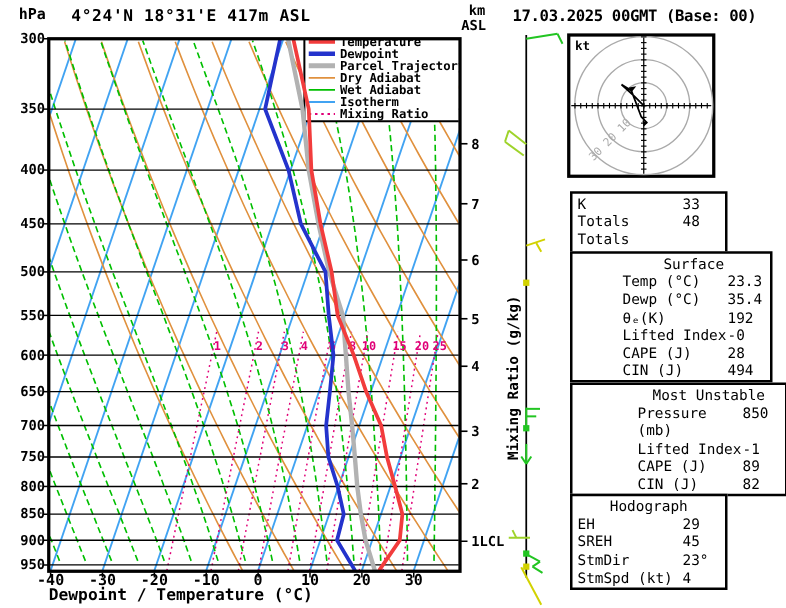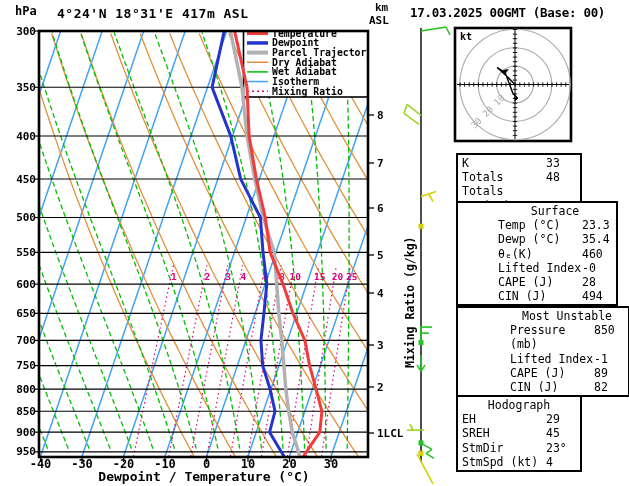--- a/index.html
+++ b/index.html
@@ -2,24 +2,24 @@
 <html><head>
 <meta charset="utf-8">
 <style>
   html,body{margin:0;padding:0;background:#fff;}
   .canvas{position:relative;width:629px;height:486px;background:#fff;overflow:hidden;
           font-family:"DejaVu Sans Mono",monospace;color:#000;}
   .abs{position:absolute;white-space:nowrap;}
   .hdr{font-weight:bold;}
   #title{left:57px;top:6px;font-size:13px;letter-spacing:.5px;}
   #hpa{left:15px;top:4px;font-size:12px;}
-  #km-unit{left:375px;top:2px;font-size:11px;font-family:Liberation Mono, monospace;}
+  #km-unit{left:375px;top:2px;font-size:11px;}
   #asl-unit{left:369px;top:14px;font-size:11px;}
   #datetime{left:410px;top:5px;font-size:12.5px;letter-spacing:-0.3px;}
-  #xlabel{left:39px;top:469px;width:330px;text-align:center;font-size:13px;}
+  #xlabel{left:39px;top:469px;width:330px;font-size:13px;}
   #mr-axis{left:403px;top:368px;transform:rotate(-90deg);transform-origin:0 0;font-size:11.5px;}
   #footer{left:447px;top:468px;font-size:12.5px;}
   svg{position:absolute;left:0;top:0;}
   
   .ibox{position:absolute;left:456px;width:122px;border:2px solid #000;background:#fff;
         font-size:11.5px;line-height:14.2px;padding:1px 0 1px 0;}
   .ibox .t{text-align:center;}
   .irow{display:flex;padding:0 4px;}
   .irow .lab{flex:0 0 84px;}
   .irow .val{flex:1;}
@@ -331,21 +331,21 @@
       <div class="irow">
         <span class="lab">Temp (°C)</span>
         <span class="val">23.3</span>
       </div>
       <div class="irow">
         <span class="lab">Dewp (°C)</span>
         <span class="val">35.4</span>
       </div>
       <div class="irow">
         <span class="lab">θₑ(K)</span>
-        <span class="val">460</span>
+        <span class="val">192</span>
       </div>
       <div class="irow">
         <span class="lab">Lifted Index</span>
         <span class="val">-0</span>
       </div>
       <div class="irow">
         <span class="lab">CAPE (J)</span>
         <span class="val">28</span>
       </div>
       <div class="irow">

